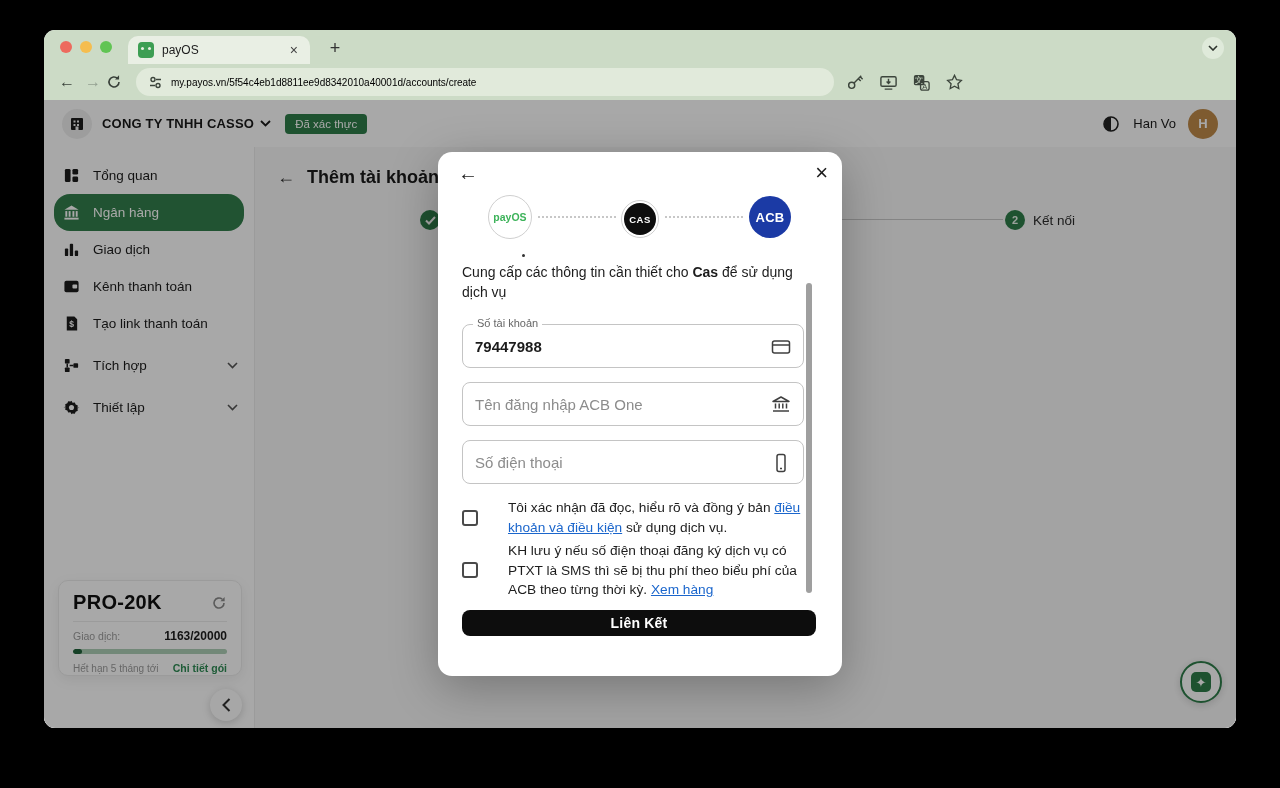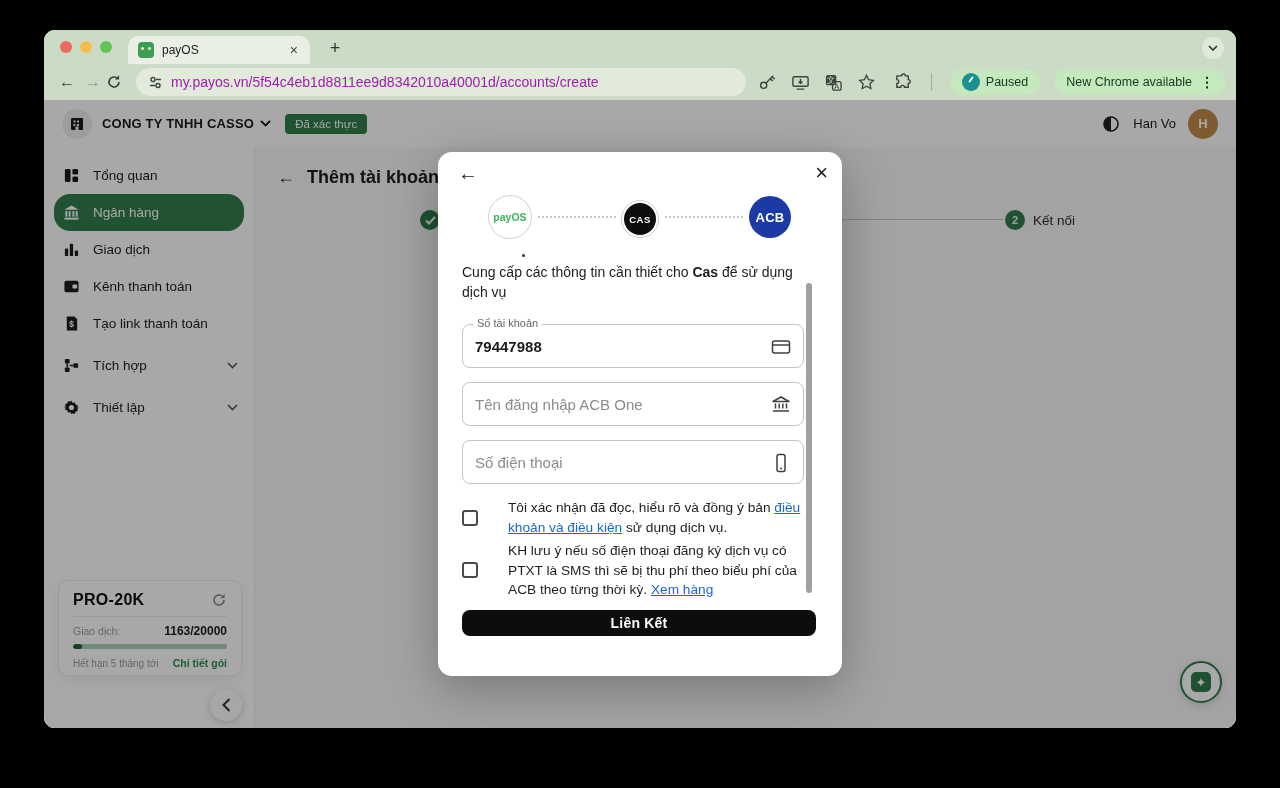--- a/index.html
+++ b/index.html
@@ -19,21 +19,21 @@
   .tab-title { font-size:12px; color:#1d1d1d; margin-left:8px; flex:1; }
   .tab-close { font-size:14px; color:#444; cursor:default; padding:0 2px; }
   .newtab { position:absolute; left:278px; top:5px; font-size:18px; color:#333; width:26px; height:26px; text-align:center; line-height:26px; }
   .tabsearch { position:absolute; right:12px; top:7px; width:22px; height:22px; border-radius:50%; background:#dfeada; display:flex; align-items:center; justify-content:center; }
 
   
   .toolbar { position:absolute; left:0; top:34px; width:100%; height:36px; background:#ccdbc6; display:flex; align-items:center; padding:0 10px; }
   .nav-glyph { font-size:16px; color:#39413a; width:26px; text-align:center; }
   .nav-glyph.disabled { color:#93a091; }
   .urlbar { height:28px; flex:1; margin:0 8px 0 4px; max-width:698px; background:#e1eadb; border-radius:14px; display:flex; align-items:center; padding:0 12px; }
-  .url-text { font-size:14px; color:#a21caf; margin-left:8px; white-space:nowrap; overflow:hidden; }
+  .url-text { font-size:10px; color:#000000; margin-left:8px; white-space:nowrap; overflow:hidden; }
   .tb-icons { display:flex; align-items:center; gap:14px; margin-left:4px; }
   .tb-divider { width:1px; height:18px; background:#9fab9d; margin:0 4px; }
   .pill { height:26px; border-radius:13px; background:#c5e8bf; display:flex; align-items:center; padding:0 12px; gap:6px; }
   .pill-label { font-size:12.5px; color:#15391a; font-weight:500; }
   .paused-dot { width:18px; height:18px; border-radius:50%; background:#18918f; position:relative; }
   .paused-dot:before { content:""; position:absolute; left:8px; top:3px; width:2px; height:7px; background:#fff; transform:rotate(35deg); border-radius:1px; }
   .kebab { font-size:14px; color:#15391a; font-weight:700; margin-left:2px; }
 
   
   .app { position:absolute; left:0; top:70px; width:100%; height:628px; background:#fff; }
@@ -48,21 +48,21 @@
 
   .sidebar { position:absolute; left:0; top:47px; width:211px; height:581px; background:#fff; border-right:1px solid #ececec; padding-top:10px; }
   .side-item { height:37px; display:flex; align-items:center; padding-left:19px; font-size:13.5px; color:#1c1c1c; gap:13px; position:relative; }
   .side-item .lbl { font-weight:500; }
   .side-item.active { margin:0 10px; padding-left:9px; background:#337f4c; border-radius:16px; color:#fff; }
   .side-item.spaced { margin-top:5px; }
   .side-chevron { position:absolute; right:16px; }
 
   .plan-card { position:absolute; left:14px; top:480px; width:184px; height:96px; background:#fff; border:1px solid #ececec; border-radius:10px; box-shadow:0 4px 14px rgba(0,0,0,.07); padding:10px 14px; }
   .plan-head { display:flex; align-items:center; justify-content:space-between; }
-  .plan-name { font-size:16px; font-weight:700; color:#101010; letter-spacing:.3px; }
+  .plan-name { font-size:20px; font-weight:700; color:#101010; letter-spacing:.3px; }
   .plan-divider { height:1px; background:#ececec; margin:7px 0; }
   .plan-row { display:flex; justify-content:space-between; align-items:baseline; }
   .plan-usage-label { font-size:10.5px; color:#9c9c9c; }
   .plan-usage-value { font-size:12px; font-weight:700; color:#1d1d1d; }
   .plan-track { margin-top:6px; height:5px; border-radius:3px; background:#aecfb6; overflow:hidden; }
   .plan-fill { height:100%; border-radius:3px; background:#20613b; }
   .plan-foot { margin-top:8px; display:flex; justify-content:space-between; align-items:baseline; }
   .plan-expiry { font-size:10px; color:#9c9c9c; }
   .plan-link { font-size:10.5px; font-weight:700; color:#2f8c55; }
 
@@ -171,34 +171,20 @@
       <svg width="19" height="19" viewBox="0 0 20 20">
           <rect x="2" y="2" width="11" height="11" rx="2" fill="#3c453c"></rect>
           <text x="7.5" y="11" font-size="9" fill="#ccdbc6" text-anchor="middle" font-family="Liberation Sans">文</text>
           <rect x="9" y="9" width="9" height="9" rx="2" fill="none" stroke="#3c453c" stroke-width="1.4"></rect>
           <text x="13.5" y="16.5" font-size="8" fill="#3c453c" text-anchor="middle" font-family="Liberation Sans">A</text>
         </svg>
       <svg width="19" height="19" viewBox="0 0 20 20">
           <path d="M10 2.5l2.2 4.6 5 .7-3.6 3.5.9 5-4.5-2.4-4.5 2.4.9-5L2.8 7.8l5-.7z" fill="none" stroke="#3c453c" stroke-width="1.4"></path>
         </svg>
     </div>
-    <div class="tb-icons" style="margin-left:18px;">
-      <svg width="19" height="19" viewBox="0 0 20 20">
-          <path d="M8 3a2 2 0 0 1 4 0h3v4a2 2 0 0 1 0 4v4h-4a2 2 0 0 0-4 0H3v-4a2 2 0 0 0 0-4V3z" fill="none" stroke="#3c453c" stroke-width="1.5"></path>
-        </svg>
-      <div class="tb-divider"></div>
-      <div class="pill">
-        <div class="paused-dot"></div>
-        <span class="pill-label">Paused</span>
-      </div>
-      <div class="pill">
-        <span class="pill-label">New Chrome available</span>
-        <span class="kebab">⋮</span>
-      </div>
-    </div>
   </div>
 
   <div class="app">
 
     <div class="app-header">
       <div class="org-icon">
         <svg width="16" height="16" viewBox="0 0 16 16">
             <rect x="2" y="2" width="12" height="12" rx="1" fill="#1c1c1c"></rect>
             <rect x="4.5" y="4.5" width="2" height="2" fill="#efefef"></rect>
             <rect x="8" y="4.5" width="2" height="2" fill="#efefef"></rect>

